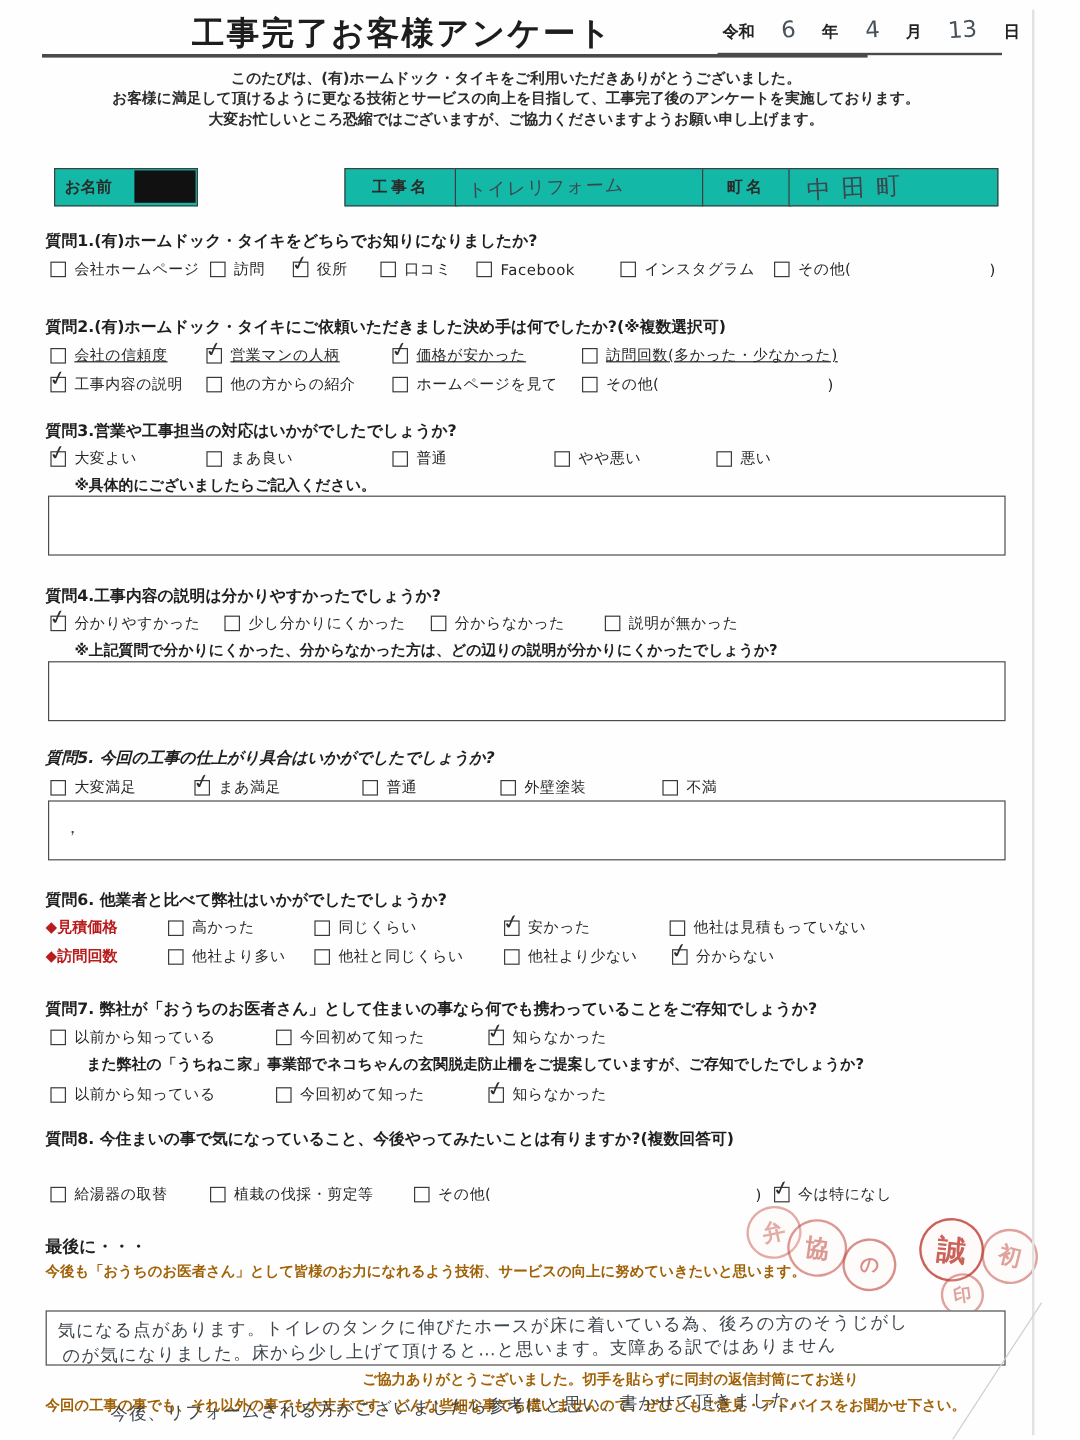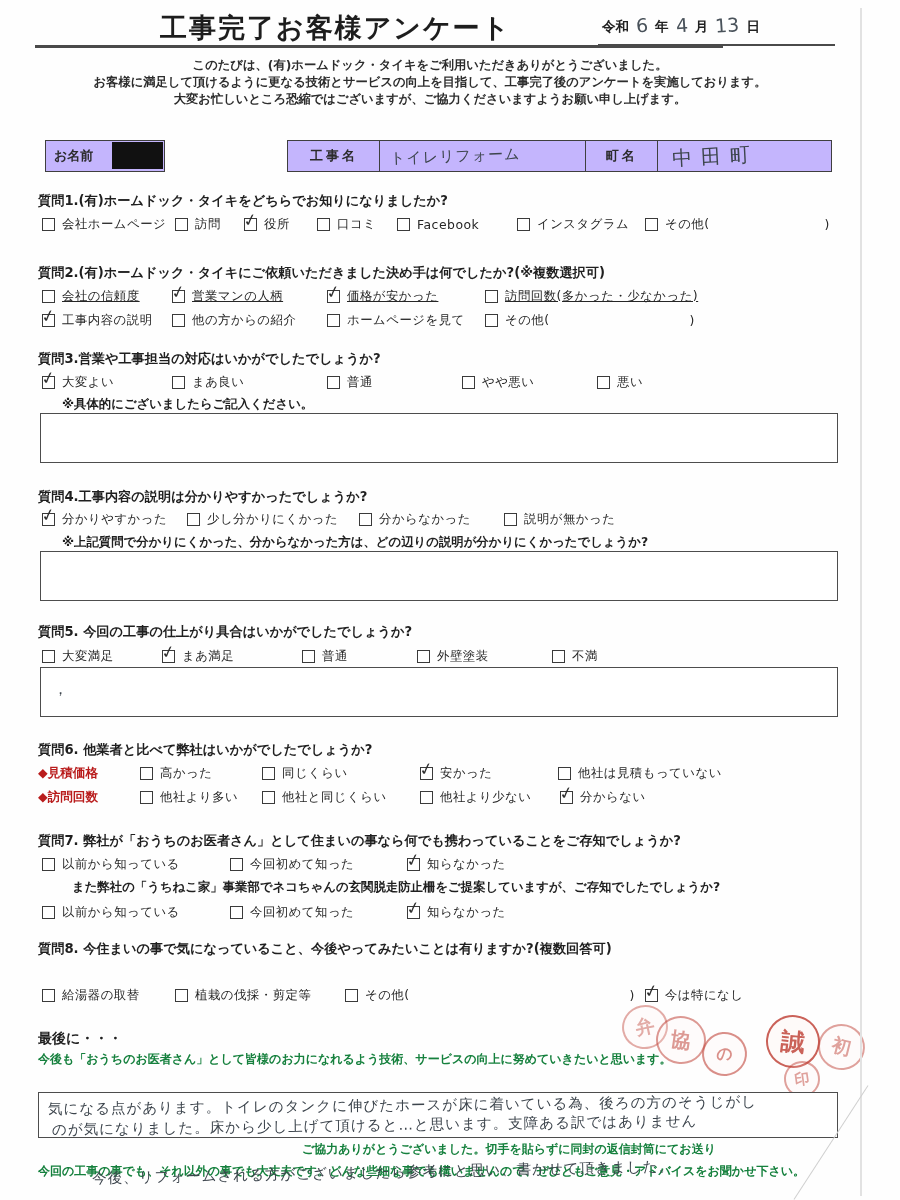--- a/index.html
+++ b/index.html
@@ -2,37 +2,37 @@
 <html><head>
 <meta charset="utf-8">
 <style>
   html,body{margin:0;padding:0;background:#fff;}
   .page{position:relative;width:900px;height:1200px;background:#fefefe;overflow:hidden;
         font-family:"DejaVu Sans","Liberation Sans",sans-serif;color:#2b2b2b;}
   .abs{position:absolute;}
   .title{font-size:27px;font-weight:900;letter-spacing:2px;color:#1d1d1d;white-space:nowrap;}
   .rule{background:#4a4a4a;}
   .intro{width:860px;text-align:center;font-size:12.3px;font-weight:600;line-height:17px;color:#2d2d2d;}
-  .daterow{display:flex;align-items:flex-end;gap:7px;font-size:13.5px;font-weight:700;color:#222;}
+  .daterow{display:flex;align-items:flex-end;gap:22px;font-size:13.5px;font-weight:700;color:#222;}
   .hnum{font-size:19px;font-weight:400;color:#49525a;transform:rotate(-4deg);}
   .hand{color:#3d454d;letter-spacing:1px;white-space:nowrap;}
-  .cell{border:1.6px solid #3f3f3f;display:flex;align-items:center;box-sizing:border-box;background:#c4b5fd;}
+  .cell{border:1.6px solid #3f3f3f;display:flex;align-items:center;box-sizing:border-box;background:#14b8a6;}
   .cell.lab{justify-content:center;font-size:13px;font-weight:700;letter-spacing:3px;}
   .qtitle{font-size:13.2px;font-weight:700;color:#1f1f1f;white-space:nowrap;}
   .note{font-size:12.4px;font-weight:700;color:#1f1f1f;white-space:nowrap;}
   .row{display:flex;align-items:center;font-size:12.4px;color:#262626;white-space:nowrap;}
   .opt{display:flex;align-items:center;box-sizing:border-box;}
   .box{width:11px;height:11px;border:1.6px solid #3a3a3a;margin-right:7px;position:relative;flex:none;background:#fff;}
   .tick{display:none;position:absolute;left:-2px;top:-9px;font-size:17px;font-weight:700;color:#2e2e2e;transform:rotate(-12deg);}
   .opt.checked .tick{display:block;}
   .lbl{letter-spacing:.5px;}
   .spacer{display:inline-block;height:1px;}
   .diamond{font-size:12.6px;font-weight:700;color:#b91c1c;}
   .cbox{border:1.6px solid #4d4d4d;background:#fff;box-sizing:border-box;}
-  .ftext{font-size:12px;font-weight:600;color:#15803d;white-space:nowrap;}
+  .ftext{font-size:12px;font-weight:600;color:#a16207;white-space:nowrap;}
   .seal{border-radius:50%;display:flex;align-items:center;justify-content:center;
         font-weight:700;box-sizing:border-box;border:2.5px solid #c2473d;color:#c2473d;background:rgba(255,235,233,.25);}
   .edge{background:#e2e2e2;}
   .fold{border-top:1.3px solid #cfcfcf;transform:rotate(-57deg);}
   .redact{background:#111;}
 </style>
 </head>
 <body>
 
 <div class="page">
@@ -198,21 +198,21 @@
         <span class="lbl">分からなかった</span>
       </div>
     <div class="opt">
         <span class="box"></span>
         <span class="lbl">説明が無かった</span>
       </div>
   </div>
   <div class="abs note" style="left:62px;top:534px;">※上記質問で分かりにくかった、分からなかった方は、どの辺りの説明が分かりにくかったでしょうか?</div>
   <div class="abs cbox" style="left:40px;top:551px;width:798px;height:50px;"></div>
 
-  <div class="abs qtitle" style="left:38px;top:623px;">質問5. 今回の工事の仕上がり具合はいかがでしたでしょうか?</div>
+  <div class="abs qtitle" style="left:38px;top:623px;font-style:italic;">質問5. 今回の工事の仕上がり具合はいかがでしたでしょうか?</div>
   <div class="abs row" style="left:42px;top:648px;">
     <div class="opt" style="min-width:120px">
         <span class="box"></span>
         <span class="lbl">大変満足</span>
       </div>
     <div class="opt checked" style="min-width:140px">
         <span class="box">
           <span class="tick">✓</span>
         </span>
         <span class="lbl">まあ満足</span>

